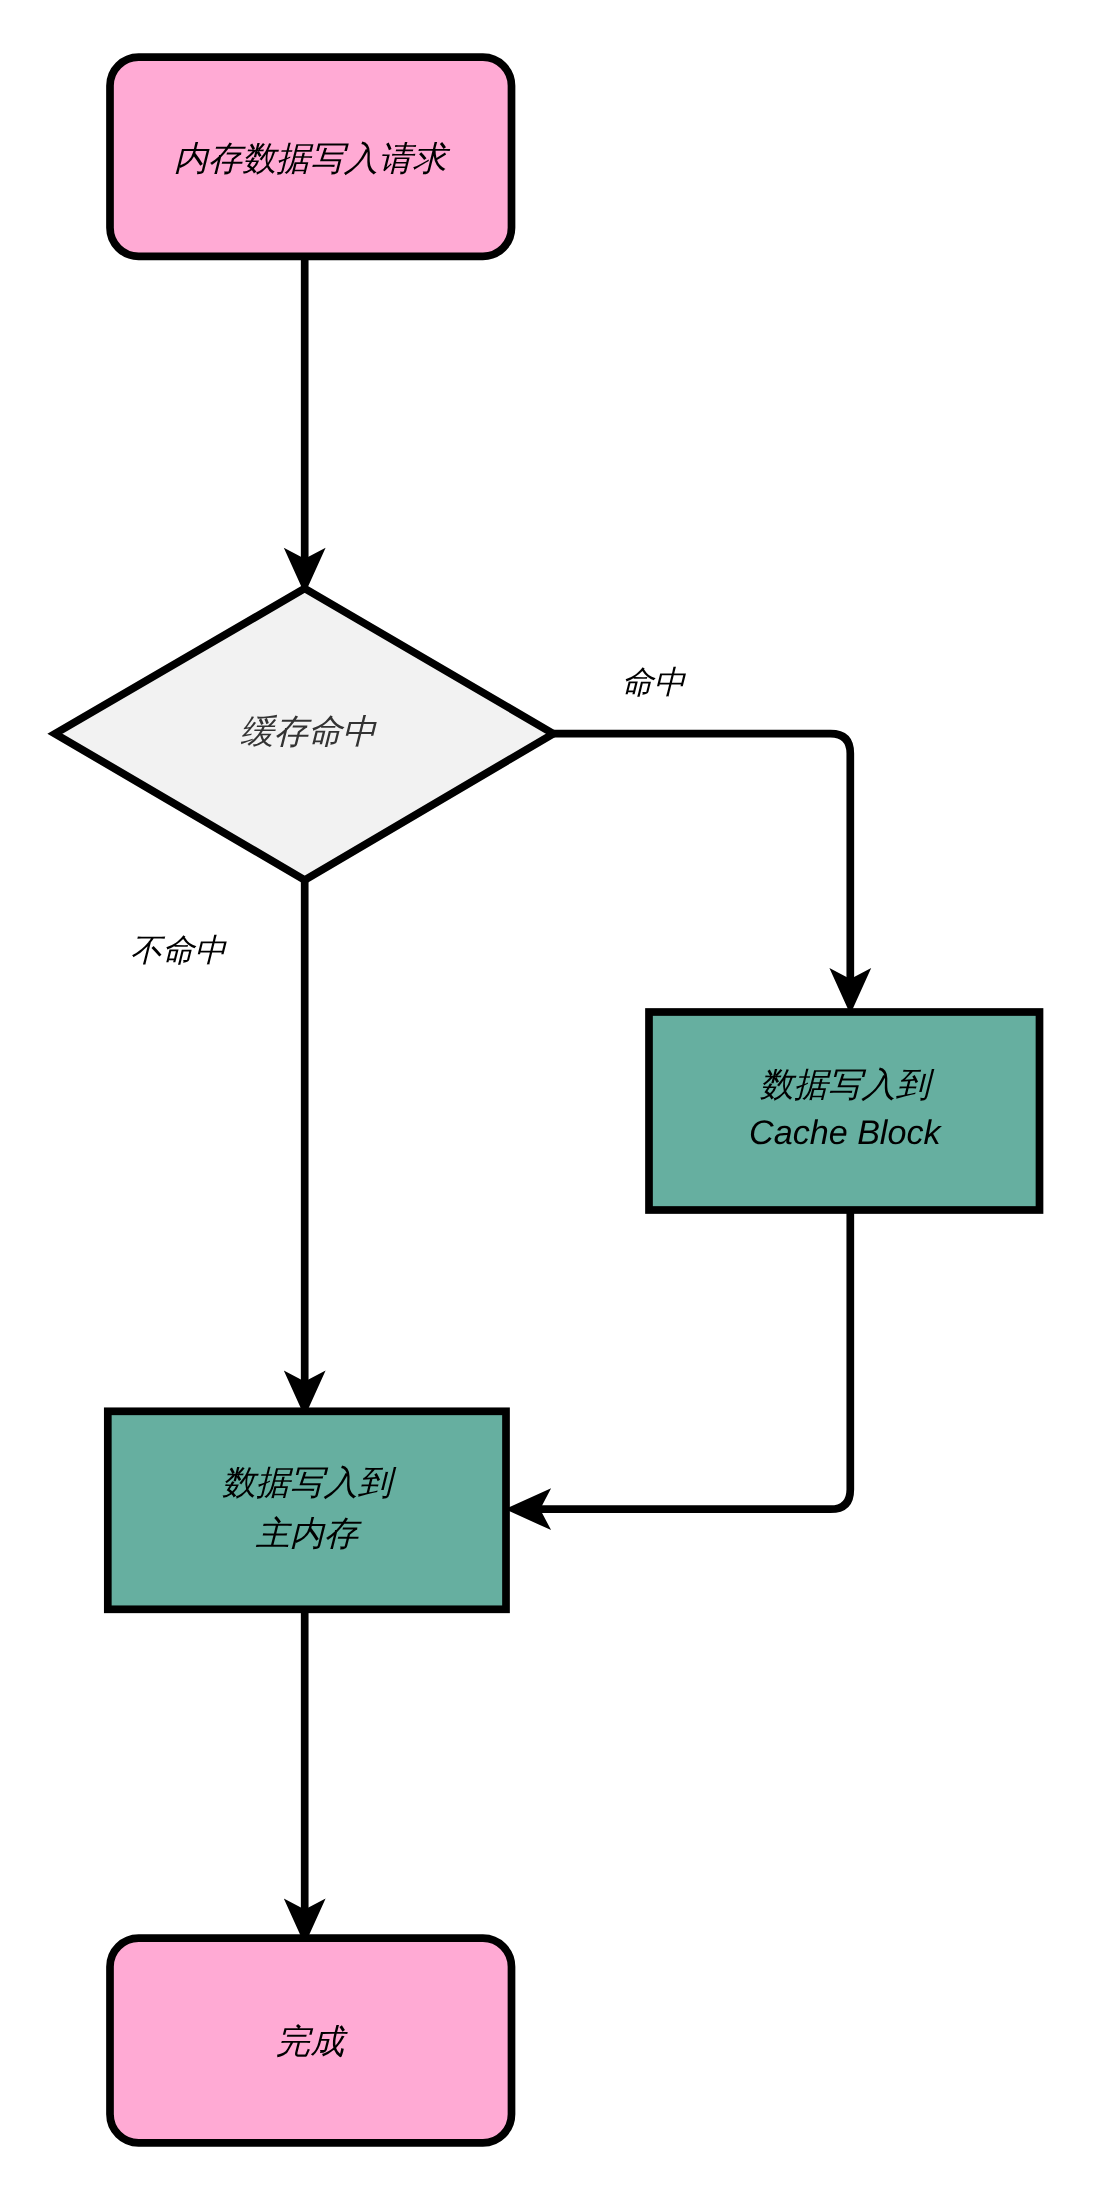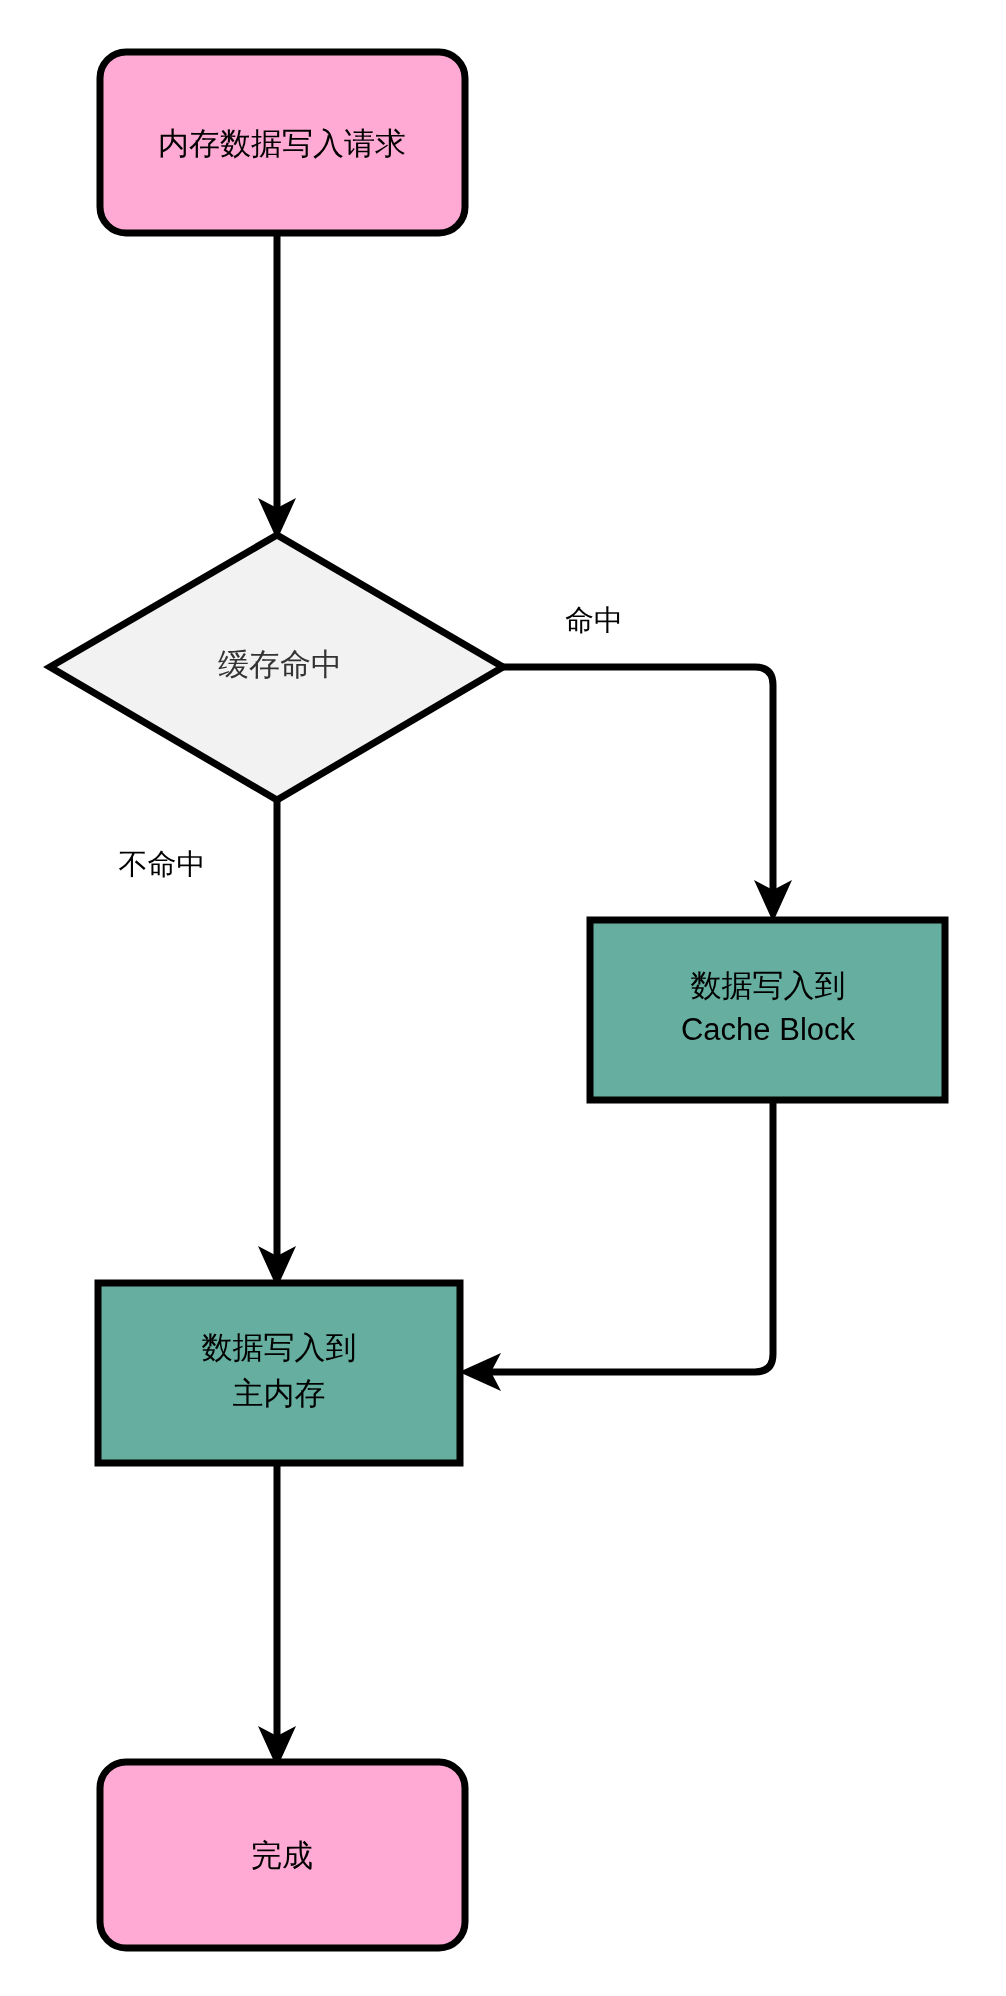--- a/index.html
+++ b/index.html
@@ -10,20 +10,21 @@
   }
   body {
     font-family: "Liberation Sans", "DejaVu Sans", sans-serif;
   }
   #stage {
     position: relative;
     width: 1006px;
     height: 1996px;
     background: #ffffff;
     overflow: hidden;
+    font-style: italic;
   }
   #diagram-svg {
     position: absolute;
     left: 0;
     top: 0;
     width: 1006px;
     height: 1996px;
   }
   .node-text {
     font-family: "Liberation Sans", "DejaVu Sans", sans-serif;

